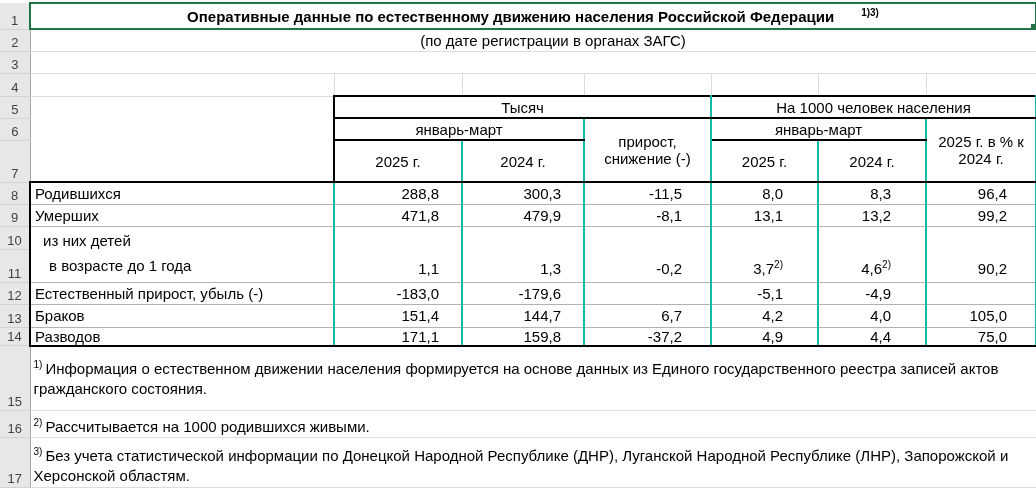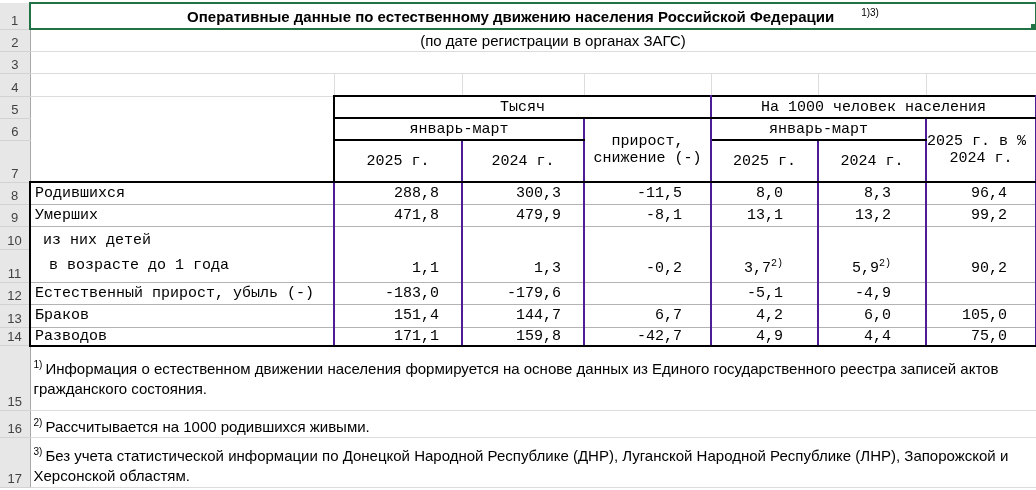--- a/index.html
+++ b/index.html
@@ -20,35 +20,35 @@
     background:#e7e7e7;
     border-right:1px solid #a8a8a8;
     border-bottom:1px solid #d2d2d2;
     color:#424242; font-size:13px;
     text-align:center; vertical-align:bottom;
     padding-bottom:1px;
   }
 
   
   .bL { border-left:2px solid #000; }
-  .bR { border-right:2px solid #4c1d95;font-family:Liberation Mono, monospace; }
+  .bR { border-right:2px solid #14b8a6; }
   .bT { border-top:2px solid #000; }
   .bB { border-bottom:2px solid #000; }
   
   .gB { border-bottom:1px solid #b3b3b3;margin-top:35px; }
   .lB { border-bottom:1px solid #dcdcdc; }
   .lL { border-left:1px solid #dcdcdc; }
   .lR { border-right:1px solid #dcdcdc; }
 
   .title {
     text-align:center; font-weight:bold;
     border:2px solid #217346;
     position:relative;
   }
-  .title sup { font-size:10px; font-weight:normal;margin-left:27px; }
+  .title sup { font-size:10px; font-weight:bold;margin-left:27px; }
   .fill-handle {
     position:absolute; right:-4px; bottom:-4px;
     width:7px; height:7px; background:#217346; border:1px solid #fff;
   }
   .subtitle { text-align:center;padding-left:40px; }
 
   .hc { text-align:center; }
   .label { text-align:left; padding-left:4px; }
   .num { text-align:right; }
   .pr22 { padding-right:22px; }
@@ -170,21 +170,21 @@
   <tr style="height:23px">
     <td class="rn">10</td>
     <td class="label bL bR gB vbot" rowspan="2" style="padding-bottom:3px">
       <div class="sub1">из них детей</div>
       <div class="sub2">в возрасте до 1 года</div>
     </td>
     <td class="num pr22 bR gB vbot" rowspan="2">1,1</td>
     <td class="num pr22 bR gB vbot" rowspan="2">1,3</td>
     <td class="num pr28 bR gB vbot" rowspan="2">-0,2</td>
     <td class="num pr34 bR gB vbot" rowspan="2"><span>3,7</span><sup>2)</sup></td>
-    <td class="num pr34 bR gB vbot" rowspan="2"><span>5,9</span><sup>2)</sup></td>
+    <td class="num pr34 bR gB vbot" rowspan="2"><span>4,6</span><sup>2)</sup></td>
     <td class="num pr28 bR gB vbot" rowspan="2">90,2</td>
   </tr>
   <tr style="height:33px">
     <td class="rn">11</td>
   </tr>
 
   <tr style="height:22px">
     <td class="rn">12</td>
     <td class="label bL bR gB">Естественный прирост, убыль (-)</td>
     <td class="num pr22 bR gB">-183,0</td>
@@ -195,30 +195,30 @@
     <td class="num pr28 bR gB"></td>
   </tr>
 
   <tr style="height:23px">
     <td class="rn">13</td>
     <td class="label bL bR gB">Браков</td>
     <td class="num pr22 bR gB">151,4</td>
     <td class="num pr22 bR gB">144,7</td>
     <td class="num pr28 bR gB">6,7</td>
     <td class="num pr34 bR gB">4,2</td>
-    <td class="num pr34 bR gB">6,0</td>
+    <td class="num pr34 bR gB">4,0</td>
     <td class="num pr28 bR gB">105,0</td>
   </tr>
 
   <tr style="height:14px">
     <td class="rn">14</td>
     <td class="label bL bR bB">Разводов</td>
     <td class="num pr22 bR bB">171,1</td>
     <td class="num pr22 bR bB">159,8</td>
-    <td class="num pr28 bR bB">-42,7</td>
+    <td class="num pr28 bR bB">-37,2</td>
     <td class="num pr34 bR bB">4,9</td>
     <td class="num pr34 bR bB">4,4</td>
     <td class="num pr28 bR bB">75,0</td>
   </tr>
 
   <tr style="height:65px">
     <td class="rn">15</td>
     <td class="fn lB lR" colspan="7"><sup>1)</sup><span>Информация о естественном движении населения формируется на основе данных из Единого государственного реестра записей актов гражданского состояния.</span></td>
   </tr>
 

